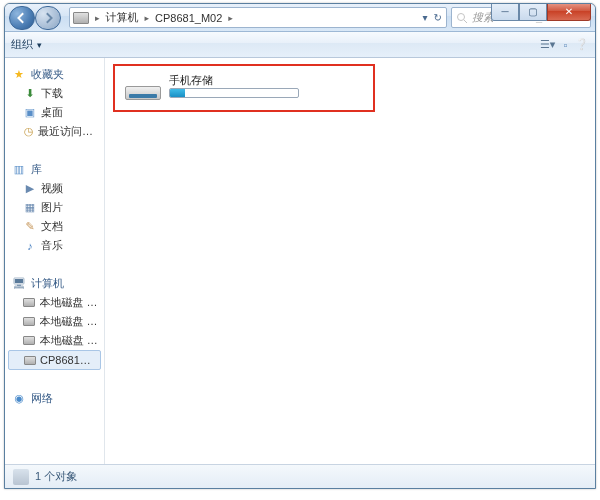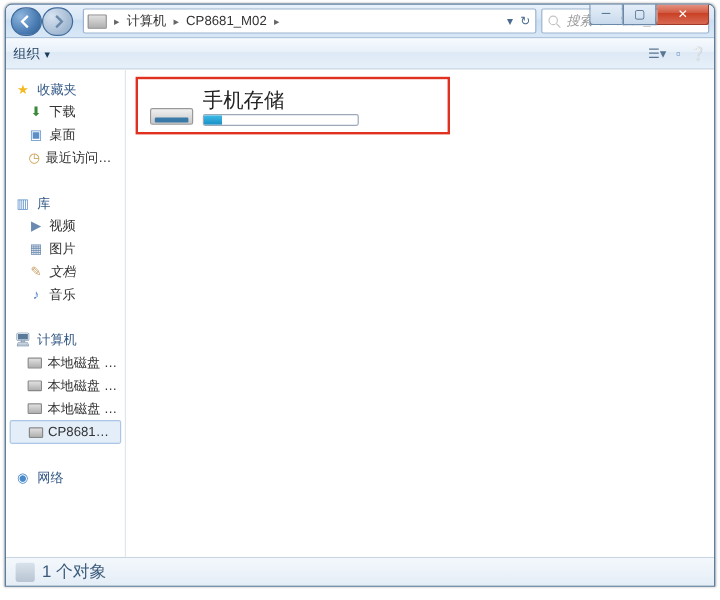--- a/index.html
+++ b/index.html
@@ -45,28 +45,28 @@
 
 .content { flex: 1; background: #fff; position: relative; padding: 10px; }
 
 .highlighted { position: absolute; top: 6px; left: 8px; width: 262px; height: 48px; border: 2px solid #e03020; }
 
 .drive-item { display: flex; align-items: center; gap: 8px; padding: 6px 10px; }
 .drive-pic { width: 36px; height: 28px; position: relative; }
 .drive-pic .disk { position: absolute; bottom: 0; width: 36px; height: 14px; background: linear-gradient(#f0f0f0,#c8c8c8); border: 1px solid #999; border-radius: 2px; }
 .drive-pic .slot { position: absolute; bottom: 2px; left: 4px; width: 28px; height: 4px; background: #3a7aa8; border-radius: 1px; }
 .drive-info { flex: 1; }
-.drive-name { font-size: 17px; color: #222; margin-bottom: 0; }
+.drive-name { font-size: 11px; color: #222; margin-bottom: 0; }
 .drive-bar { width: 130px; height: 10px; border: 1px solid #9aa8b8; border-radius: 2px; background: #fff; overflow: hidden; margin-bottom: 2px; }
 .drive-fill { height: 100%; width: 12%; background: linear-gradient(#3fbce8,#1a8fc4); }
 .drive-stat { font-size: 10px; color: #777; }
 
 .watermark { position: absolute; top: 50%; left: 50%; transform: translate(-50%,-50%); font-size: 28px; color: #bbb; font-family: "SimSun", serif; letter-spacing: 4px; pointer-events: none; }
 
-.statusbar { height: 24px; background: linear-gradient(#f4f8fc,#e4edf6); border-top: 1px solid #c8d4e2; display: flex; align-items: center; padding: 0 8px; font-size: 14px; color: #3a5a7a; gap: 6px; }
+.statusbar { height: 24px; background: linear-gradient(#f4f8fc,#e4edf6); border-top: 1px solid #c8d4e2; display: flex; align-items: center; padding: 0 8px; font-size: 11px; color: #3a5a7a; gap: 6px; }
 .statusbar .sicon { width: 16px; height: 16px; background: linear-gradient(#d8e2ec,#b8c4d2); border-radius: 2px; }
 
 .star { color: #f5b820; }
 .blue-folder { color: #5a8fc8; }
 </style>
 </head>
 <body>
 
 <div class="window">
 
@@ -156,21 +156,21 @@
             <div class="side-item">
               <span class="iicon" style="color: rgb(106, 138, 176);">▶</span>
               <span style="white-space: nowrap; overflow: hidden; text-overflow: ellipsis;">视频</span>
             </div>
             <div class="side-item">
               <span class="iicon" style="color: rgb(106, 138, 176);">▦</span>
               <span style="white-space: nowrap; overflow: hidden; text-overflow: ellipsis; text-align: center;">图片</span>
             </div>
             <div class="side-item">
               <span class="iicon" style="color: rgb(200, 154, 96);">✎</span>
-              <span style="white-space: nowrap; overflow: hidden; text-overflow: ellipsis; font-style: italic;">文档</span>
+              <span style="white-space: nowrap; overflow: hidden; text-overflow: ellipsis;">文档</span>
             </div>
             <div class="side-item">
               <span class="iicon" style="color: rgb(74, 128, 192);">♪</span>
               <span style="white-space: nowrap; overflow: hidden; text-overflow: ellipsis;">音乐</span>
             </div>
           </div>
       </div>
 
       <div class="side-group">
         <div class="side-head">

